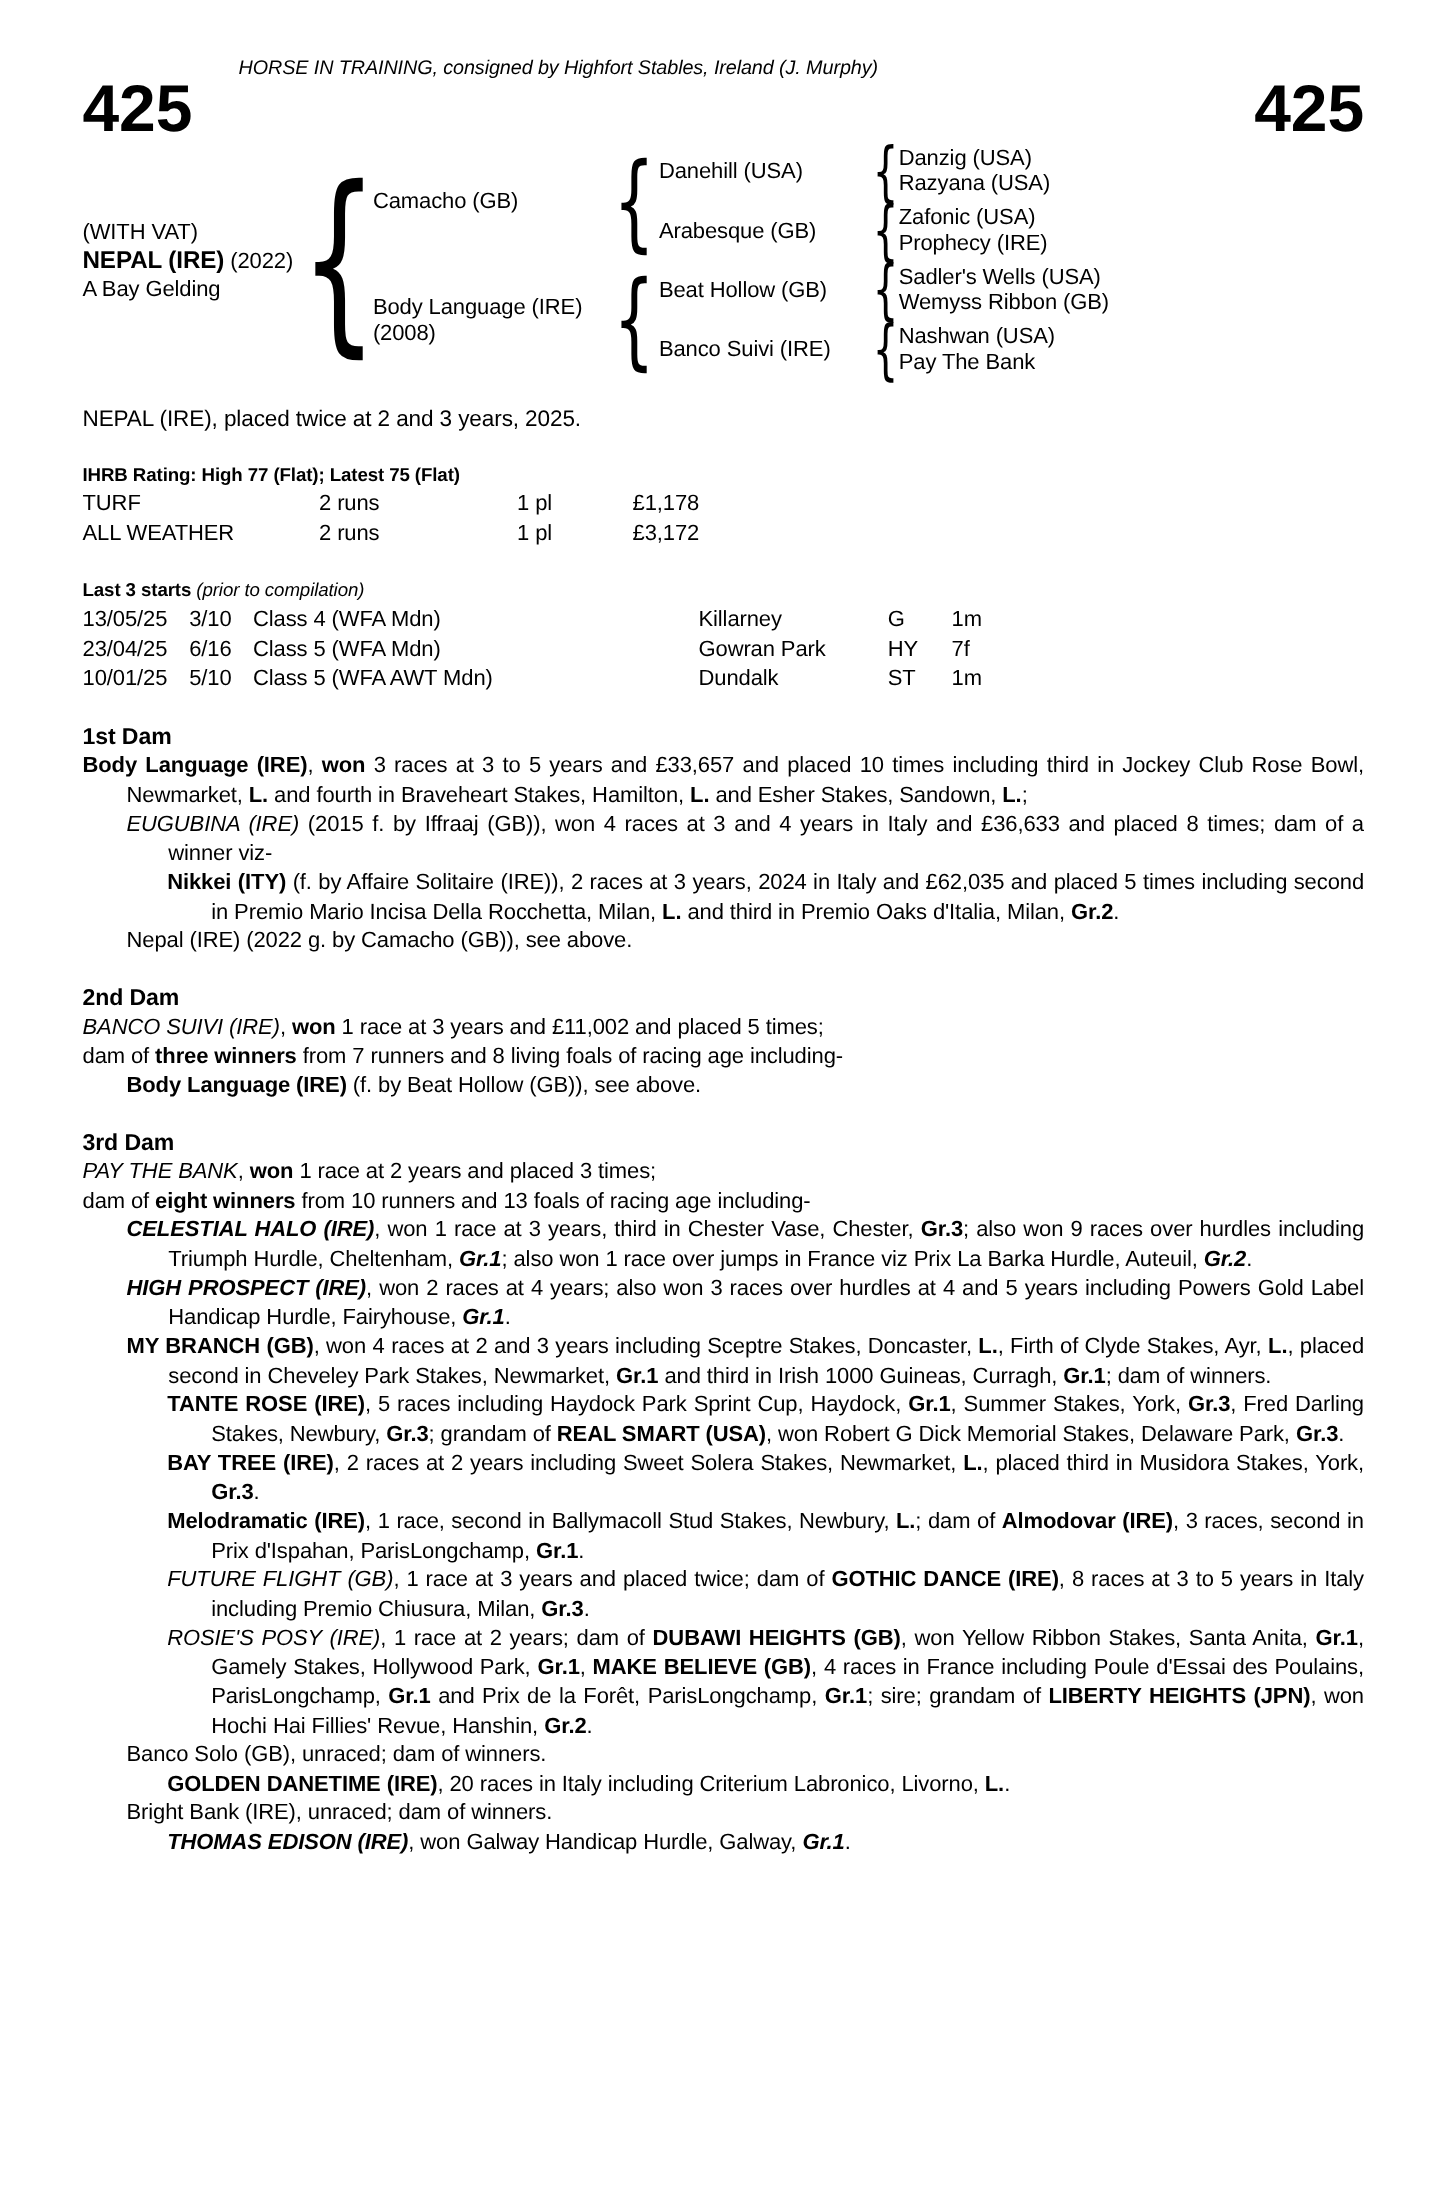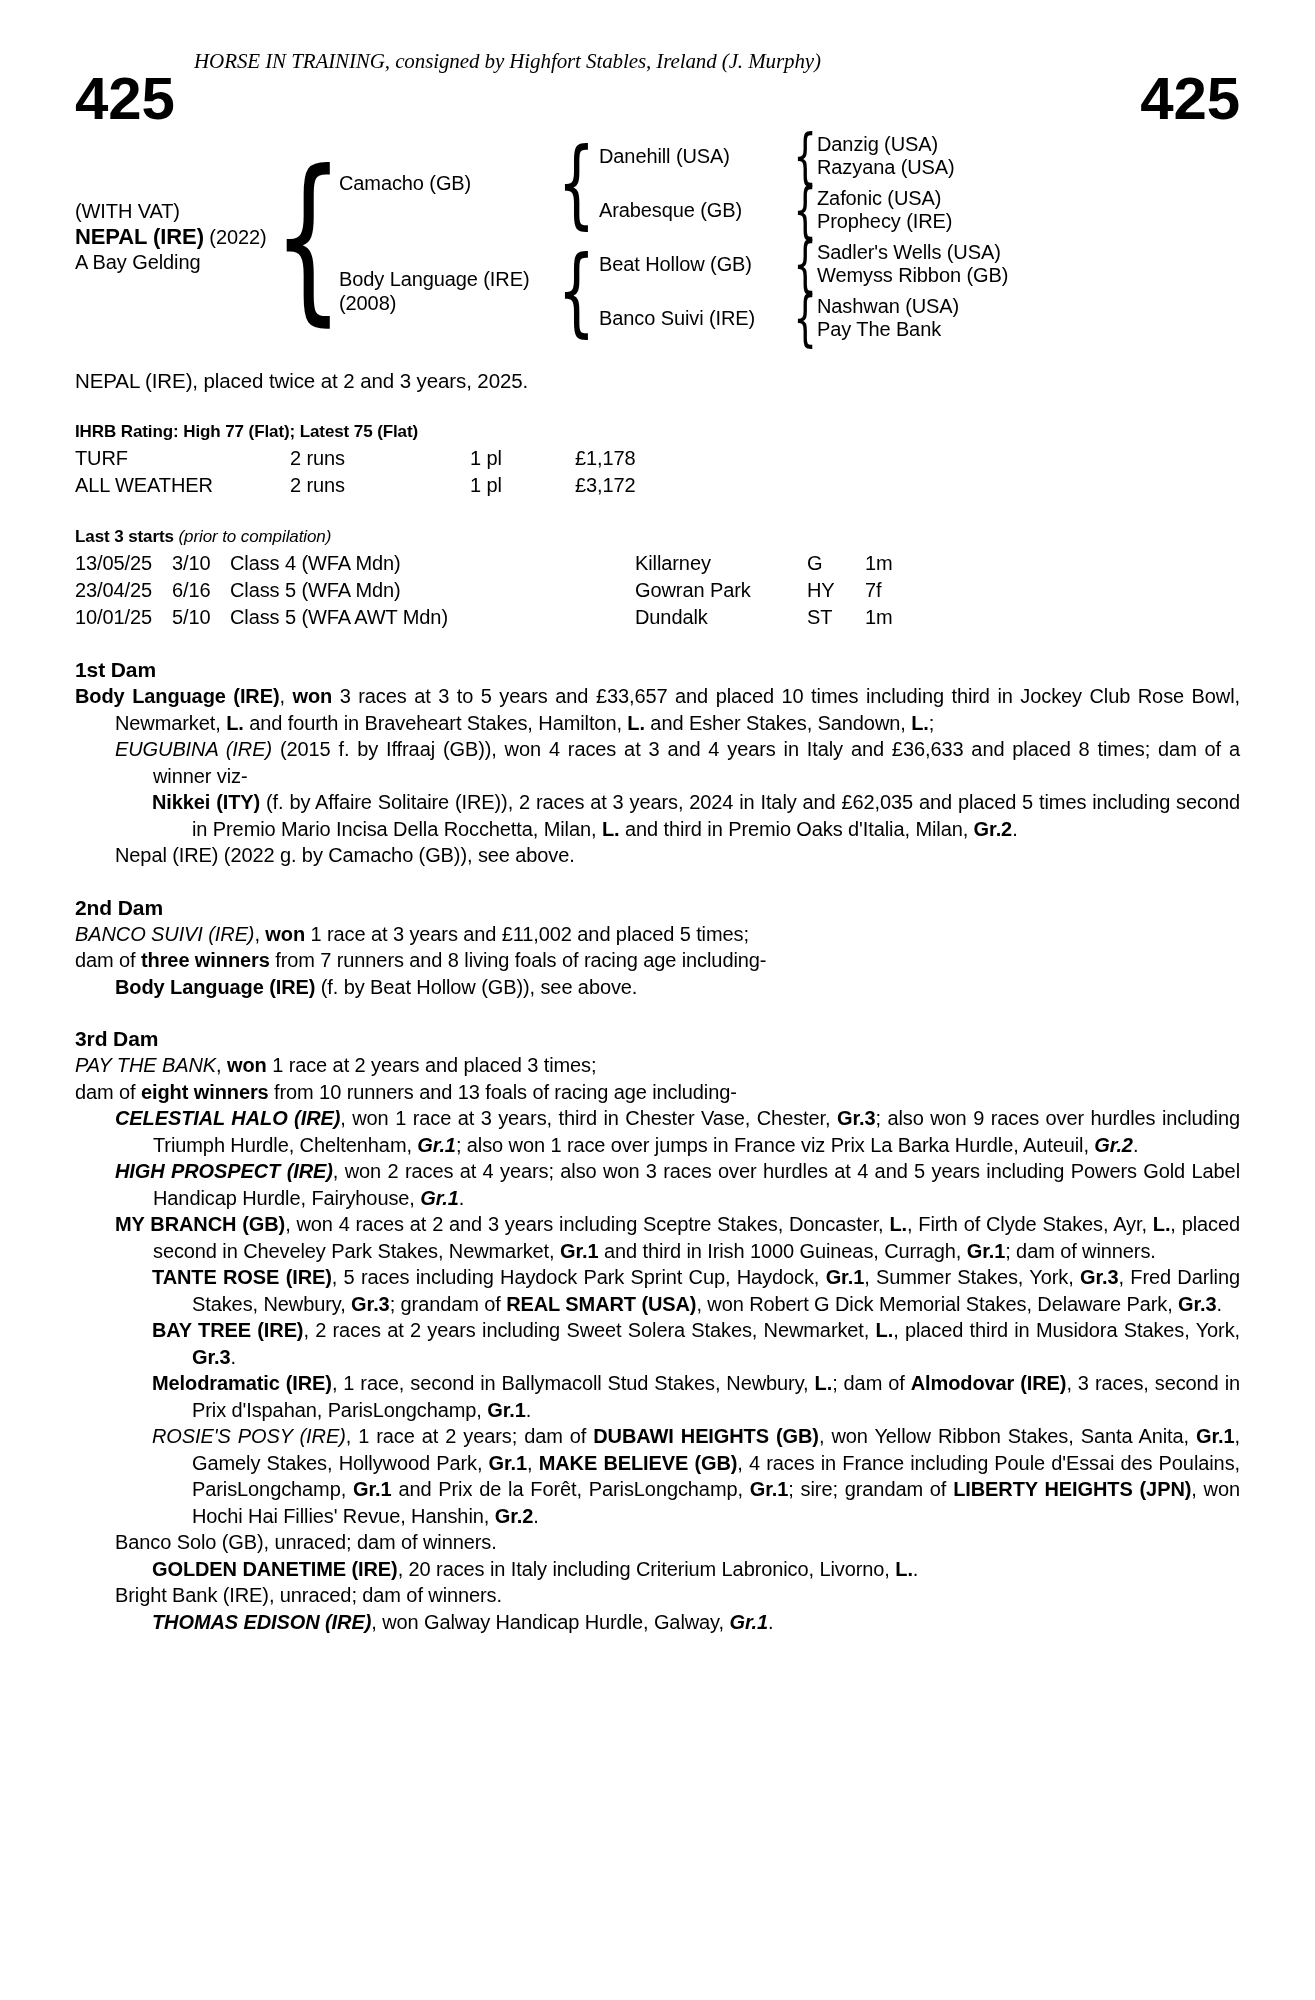--- a/index.html
+++ b/index.html
@@ -1,21 +1,21 @@
 <!DOCTYPE html>
 <html><head>
 <meta charset="utf-8">
 <style>
   html,body{margin:0;padding:0;}
   body{
     width:1315px;height:2000px;overflow:hidden;background:#ffffff;color:#000000;
     font-family:"Liberation Sans","DejaVu Sans",sans-serif;letter-spacing:-0.1px;
   }
   .page{padding:48px 75px 0 75px;}
-  .consign-line{text-align:center;font-style:italic;font-size:21px;line-height:27px;padding-right:300px;font-family:Liberation Serif, serif;}
+  .consign-line{text-align:center;font-style:italic;font-size:18px;line-height:27px;padding-right:300px;}
   .lot-row{display:flex;justify-content:space-between;align-items:flex-start;margin-top:2px;}
   .lot{font-size:60px;font-weight:bold;line-height:44px;}
   .stand-line{font-weight:bold;font-size:22px;line-height:30px;margin-top:4px;}
 
   
   .ped{display:flex;align-items:center;margin-top:12px;font-size:20px;}
   .ped-subject{width:212px;line-height:25px;}
   .ped-subject .hname{font-weight:bold;font-size:22px;}
   .gen1{display:flex;flex-direction:column;gap:8px;}
   .group{display:flex;align-items:center;}
@@ -222,20 +222,21 @@
       <div class="section">
         <div class="section-h">3rd Dam</div>
         <div class="para i-h0"><span class="s-i">PAY THE BANK</span><span>, </span><span class="s-b">won</span><span> 1 race at 2 years and placed 3 times;</span></div>
         <div class="para i-p0"><span>dam of </span><span class="s-b">eight winners</span><span> from 10 runners and 13 foals of racing age including-</span></div>
         <div class="para i-h1"><span class="s-bi">CELESTIAL HALO (IRE)</span><span>, won 1 race at 3 years, third in Chester Vase, Chester, </span><span class="s-b">Gr.3</span><span>; also won 9 races over hurdles including Triumph Hurdle, Cheltenham, </span><span class="s-bi">Gr.1</span><span>; also won 1 race over jumps in France viz Prix La Barka Hurdle, Auteuil, </span><span class="s-bi">Gr.2</span><span>.</span></div>
         <div class="para i-h1"><span class="s-bi">HIGH PROSPECT (IRE)</span><span>, won 2 races at 4 years; also won 3 races over hurdles at 4 and 5 years including Powers Gold Label Handicap Hurdle, Fairyhouse, </span><span class="s-bi">Gr.1</span><span>.</span></div>
         <div class="para i-h1"><span class="s-b">MY BRANCH (GB)</span><span>, won 4 races at 2 and 3 years including Sceptre Stakes, Doncaster, </span><span class="s-b">L.</span><span>, Firth of Clyde Stakes, Ayr, </span><span class="s-b">L.</span><span>, placed second in Cheveley Park Stakes, Newmarket, </span><span class="s-b">Gr.1</span><span> and third in Irish 1000 Guineas, Curragh, </span><span class="s-b">Gr.1</span><span>; dam of winners.</span></div>
         <div class="para i-h2"><span class="s-b">TANTE ROSE (IRE)</span><span>, 5 races including Haydock Park Sprint Cup, Haydock, </span><span class="s-b">Gr.1</span><span>, Summer Stakes, York, </span><span class="s-b">Gr.3</span><span>, Fred Darling Stakes, Newbury, </span><span class="s-b">Gr.3</span><span>; grandam of </span><span class="s-b">REAL SMART (USA)</span><span>, won Robert G Dick Memorial Stakes, Delaware Park, </span><span class="s-b">Gr.3</span><span>.</span></div>
         <div class="para i-h2"><span class="s-b">BAY TREE (IRE)</span><span>, 2 races at 2 years including Sweet Solera Stakes, Newmarket, </span><span class="s-b">L.</span><span>, placed third in Musidora Stakes, York, </span><span class="s-b">Gr.3</span><span>.</span></div>
         <div class="para i-h2"><span class="s-b">Melodramatic (IRE)</span><span>, 1 race, second in Ballymacoll Stud Stakes, Newbury, </span><span class="s-b">L.</span><span>; dam of </span><span class="s-b">Almodovar (IRE)</span><span>, 3 races, second in Prix d'Ispahan, ParisLongchamp, </span><span class="s-b">Gr.1</span><span>.</span></div>
+        <div class="para i-h2"><span class="s-i">FUTURE FLIGHT (GB)</span><span>, 1 race at 3 years and placed twice; dam of </span><span class="s-b">GOTHIC DANCE (IRE)</span><span>, 8 races at 3 to 5 years in Italy including Premio Chiusura, Milan, </span><span class="s-b">Gr.3</span><span>.</span></div>
         <div class="para i-h2"><span class="s-i">ROSIE'S POSY (IRE)</span><span>, 1 race at 2 years; dam of </span><span class="s-b">DUBAWI HEIGHTS (GB)</span><span>, won Yellow Ribbon Stakes, Santa Anita, </span><span class="s-b">Gr.1</span><span>, Gamely Stakes, Hollywood Park, </span><span class="s-b">Gr.1</span><span>, </span><span class="s-b">MAKE BELIEVE (GB)</span><span>, 4 races in France including Poule d'Essai des Poulains, ParisLongchamp, </span><span class="s-b">Gr.1</span><span> and Prix de la Forêt, ParisLongchamp, </span><span class="s-b">Gr.1</span><span>; sire; grandam of </span><span class="s-b">LIBERTY HEIGHTS (JPN)</span><span>, won Hochi Hai Fillies' Revue, Hanshin, </span><span class="s-b">Gr.2</span><span>.</span></div>
         <div class="para i-p1"><span>Banco Solo (GB), unraced; dam of winners.</span></div>
         <div class="para i-h2"><span class="s-b">GOLDEN DANETIME (IRE)</span><span>, 20 races in Italy including Criterium Labronico, Livorno, </span><span class="s-b">L.</span><span>.</span></div>
         <div class="para i-p1"><span>Bright Bank (IRE), unraced; dam of winners.</span></div>
         <div class="para i-h2"><span class="s-bi">THOMAS EDISON (IRE)</span><span>, won Galway Handicap Hurdle, Galway, </span><span class="s-bi">Gr.1</span><span>.</span></div>
       </div>
     </div>
 
 </div>
 

